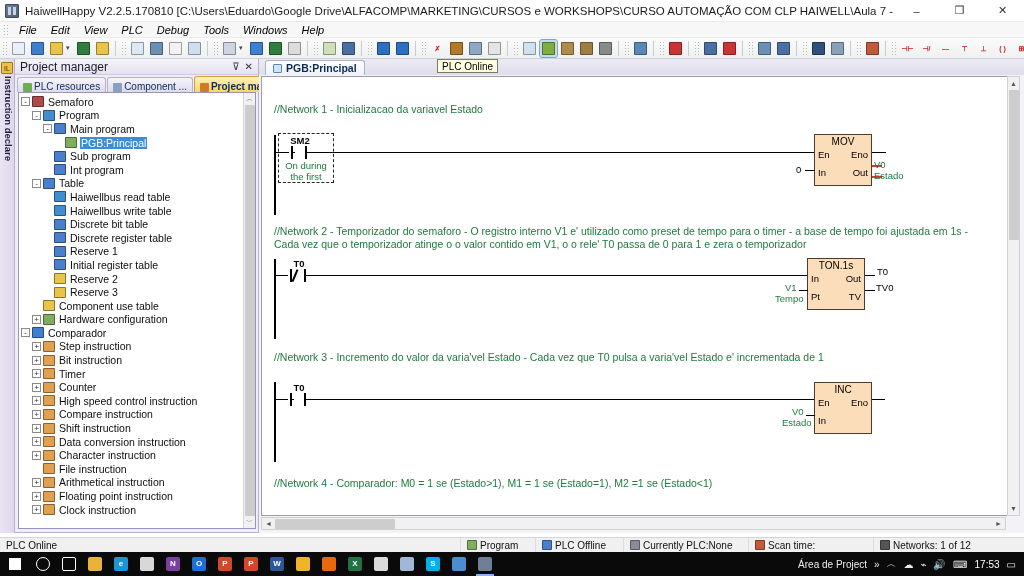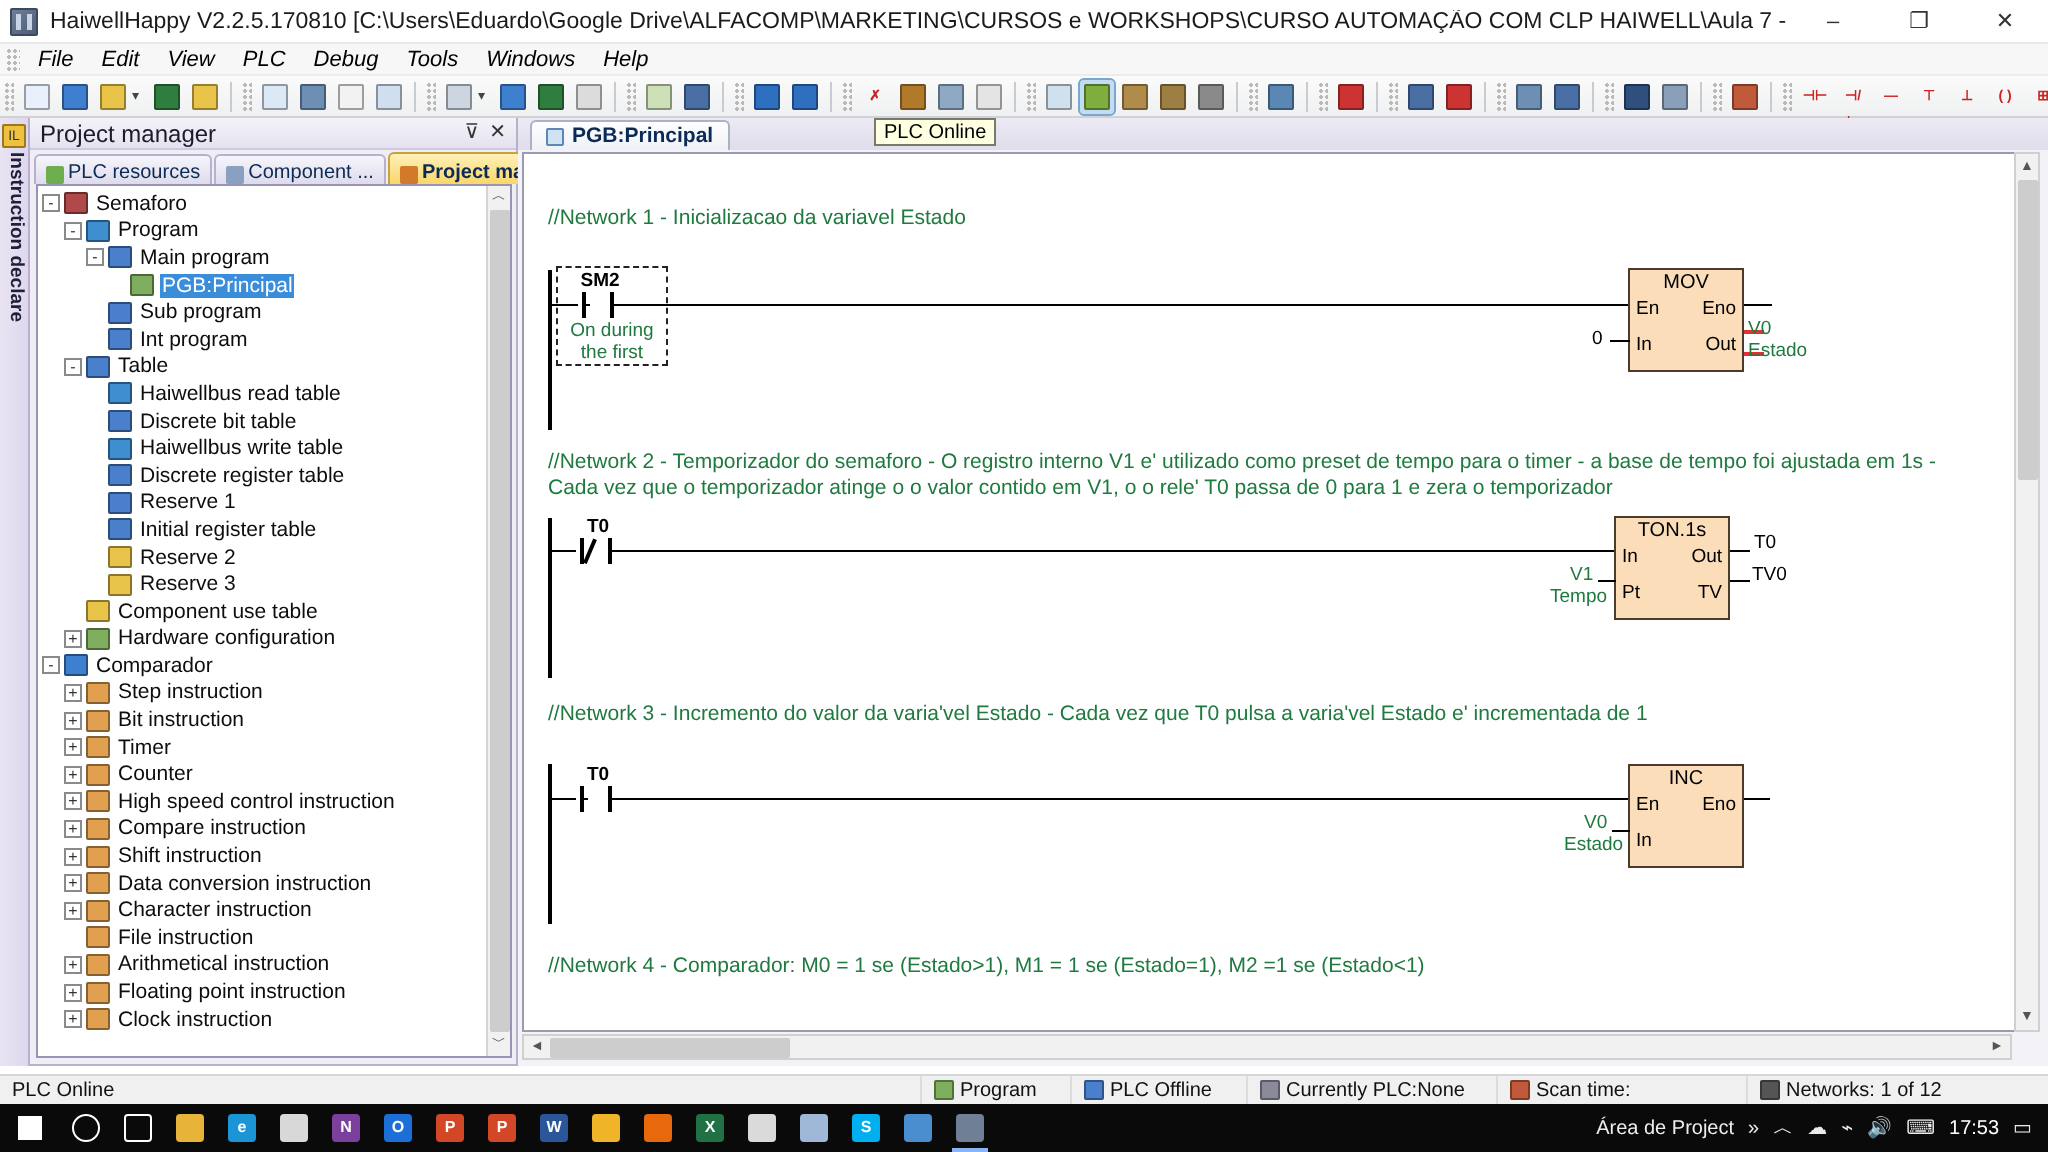--- a/index.html
+++ b/index.html
@@ -489,29 +489,29 @@
             <span class="tspace"></span>
             <span class="tspace"></span>
             <span class="tspace"></span>
             <span class="tico" style="background: rgb(63, 142, 208); border: 1px solid rgba(0, 0, 0, 0.4);"></span>
             <span class="tlabel">Haiwellbus read table</span>
           </div>
           <div class="tnode">
             <span class="tspace"></span>
             <span class="tspace"></span>
             <span class="tspace"></span>
+            <span class="tico" style="background: rgb(63, 142, 208); border: 1px solid rgba(0, 0, 0, 0.4);"></span>
+            <span class="tlabel">Haiwellbus write table</span>
+          </div>
+          <div class="tnode">
+            <span class="tspace"></span>
+            <span class="tspace"></span>
+            <span class="tspace"></span>
             <span class="tico" style="background: rgb(74, 127, 204); border: 1px solid rgba(0, 0, 0, 0.4);"></span>
             <span class="tlabel">Discrete bit table</span>
-          </div>
-          <div class="tnode">
-            <span class="tspace"></span>
-            <span class="tspace"></span>
-            <span class="tspace"></span>
-            <span class="tico" style="background: rgb(63, 142, 208); border: 1px solid rgba(0, 0, 0, 0.4);"></span>
-            <span class="tlabel">Haiwellbus write table</span>
           </div>
           <div class="tnode">
             <span class="tspace"></span>
             <span class="tspace"></span>
             <span class="tspace"></span>
             <span class="tico" style="background: rgb(74, 127, 204); border: 1px solid rgba(0, 0, 0, 0.4);"></span>
             <span class="tlabel">Discrete register table</span>
           </div>
           <div class="tnode">
             <span class="tspace"></span>

